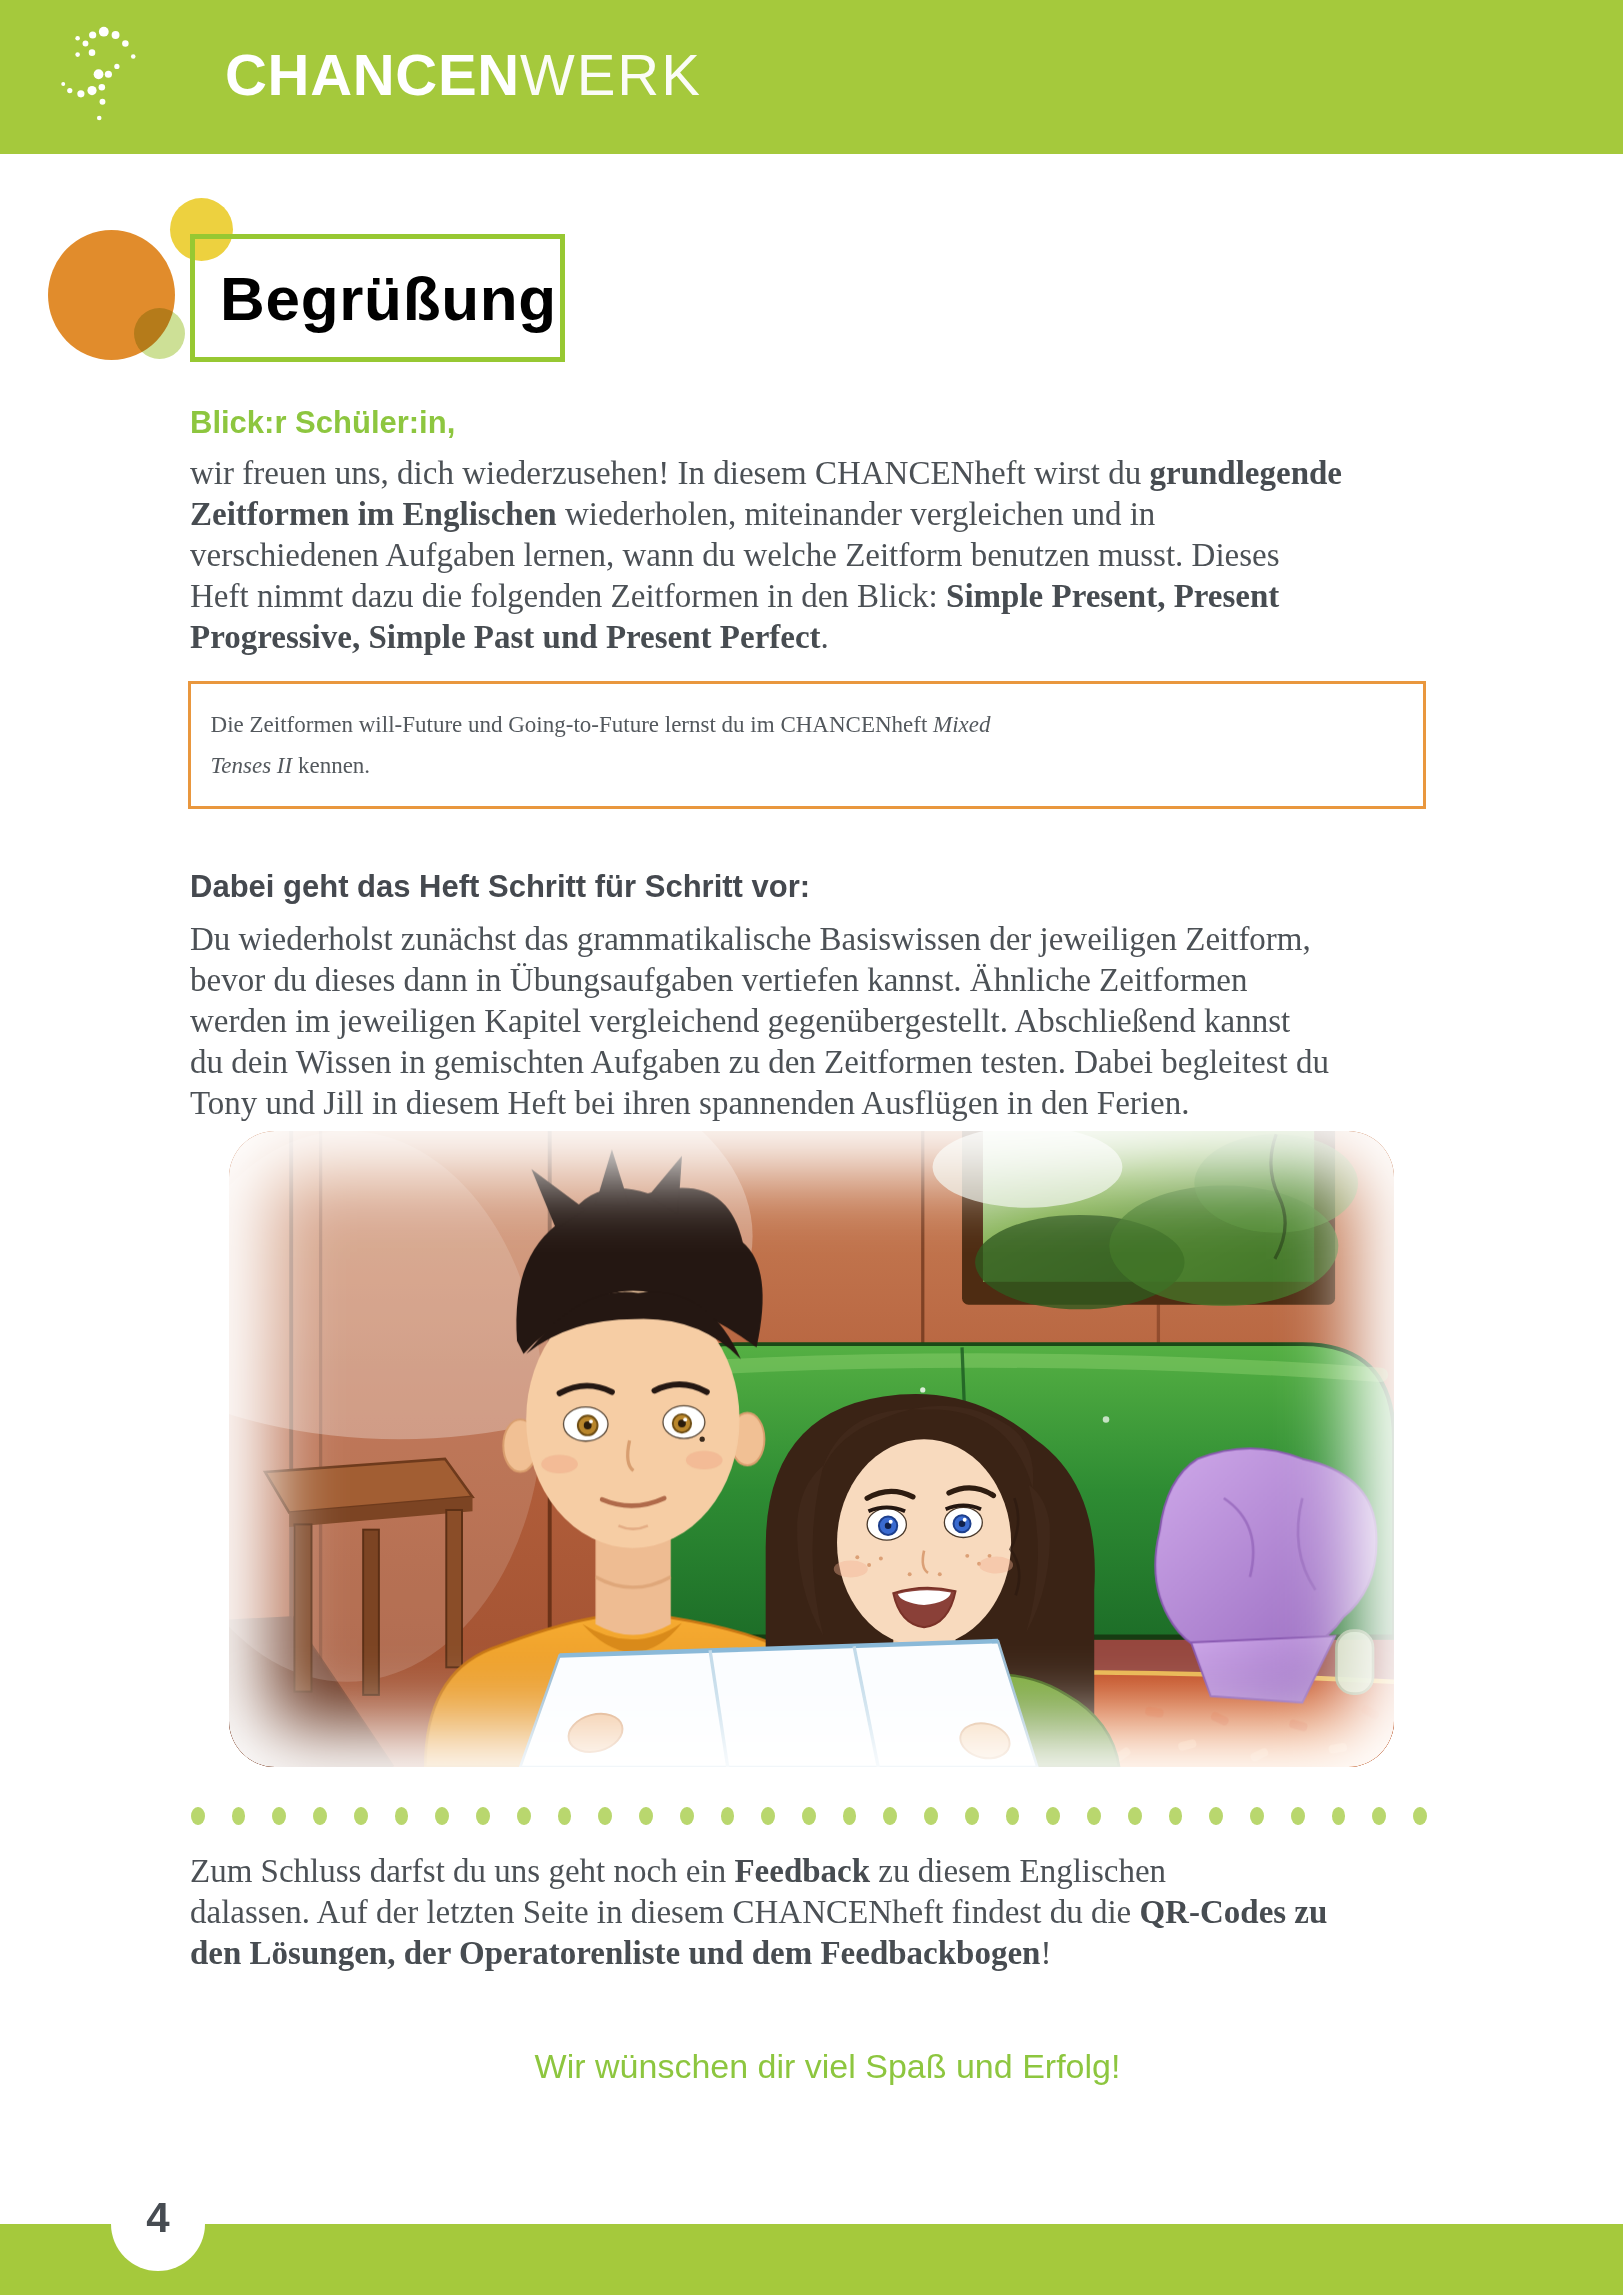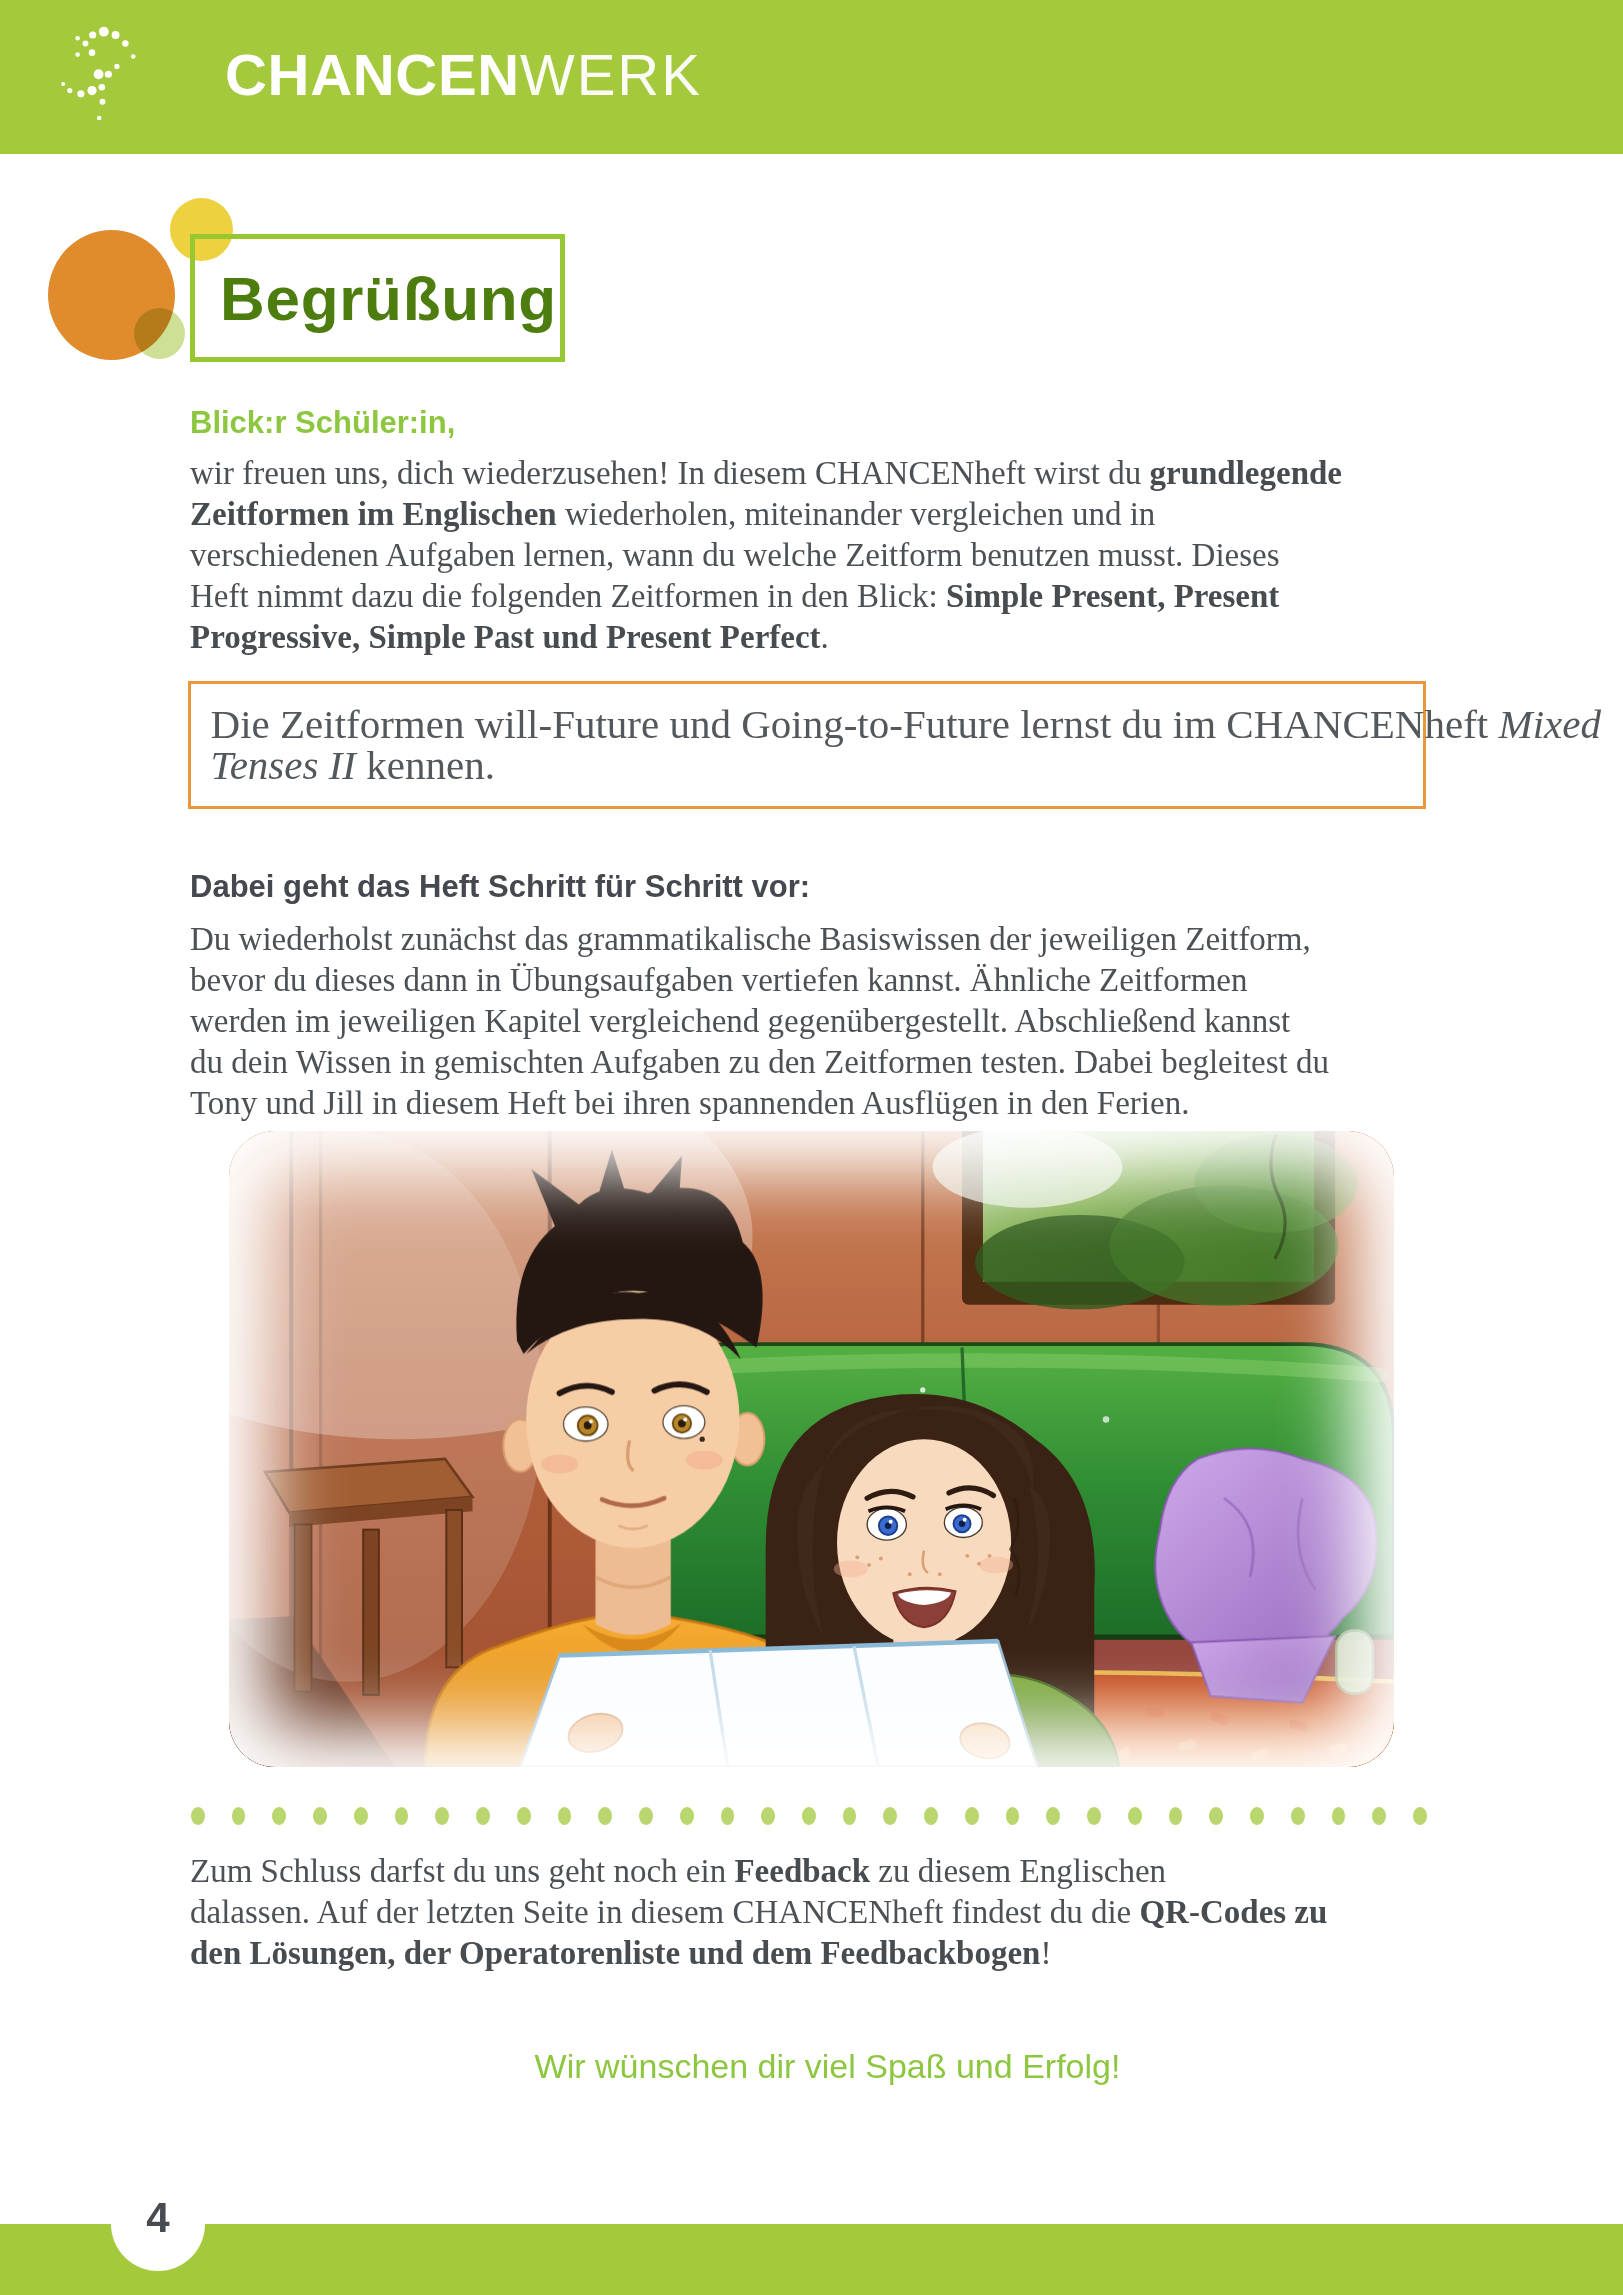--- a/index.html
+++ b/index.html
@@ -15,35 +15,35 @@
   .wordmark .l{font-weight:400;opacity:.96;letter-spacing:2px;}
   
   .circle{position:absolute;border-radius:50%;}
   .c-orange{left:48px;top:230px;width:127px;height:130px;background:#e18c2c;}
   .c-yellow{left:170px;top:198px;width:63px;height:63px;background:#edd13f;}
   .c-green{left:134px;top:308px;width:51px;height:51px;background:#cde096;mix-blend-mode:multiply;}
   .title-box{
     position:absolute;left:190px;top:234px;width:375px;height:128px;box-sizing:border-box;
     border:5.2px solid #97c832;display:flex;align-items:center;padding-left:25px;
   }
-  .title-box h1{margin:0;font-size:62px;font-weight:700;color:#4d7c0f;letter-spacing:0.7px;}
+  .title-box h1{margin:0;font-size:62px;font-weight:700;color:#000000;letter-spacing:0.7px;}
   
   .lime{color:#8dc63f;}
   .greeting{position:absolute;left:190px;top:405px;font-size:31px;font-weight:700;}
   .serif{
     position:absolute;left:190px;width:1260px;
     font-family:"Liberation Serif",serif;font-size:33px;line-height:41px;color:#4c5156;
     white-space:nowrap;
   }
   .serif b{font-weight:700;color:#474c51;}
   .p-intro{top:453px;}
   .info-box{
     position:absolute;left:188px;top:681px;width:1238px;height:128px;box-sizing:border-box;
     border:3.3px solid #e9973e;padding:19.6px 0 0 19.6px;
-    font-family:"Liberation Serif",serif;font-size:41px;line-height:41px;color:#53585d;white-space:nowrap;
+    font-family:"Liberation Serif",serif;font-size:23px;line-height:41px;color:#53585d;white-space:nowrap;
   }
   .steps-heading{position:absolute;left:190px;top:869px;font-size:31px;font-weight:700;color:#45494f;}
   .p-steps{top:919px;}
   .p-closing{top:1851px;}
   
   .figure{position:absolute;left:229px;top:1131px;width:1165px;height:636px;border-radius:46px;overflow:hidden;}
   .figure svg{position:absolute;left:0;top:0;width:100%;height:100%;}
   .figure .vignette{position:absolute;inset:0;border-radius:46px;box-shadow:inset 0 0 72px 41px #ffffff;}
   
   .dots-sep{position:absolute;left:191px;top:1807px;width:1236px;height:18.3px;display:flex;justify-content:space-between;align-items:center;}

